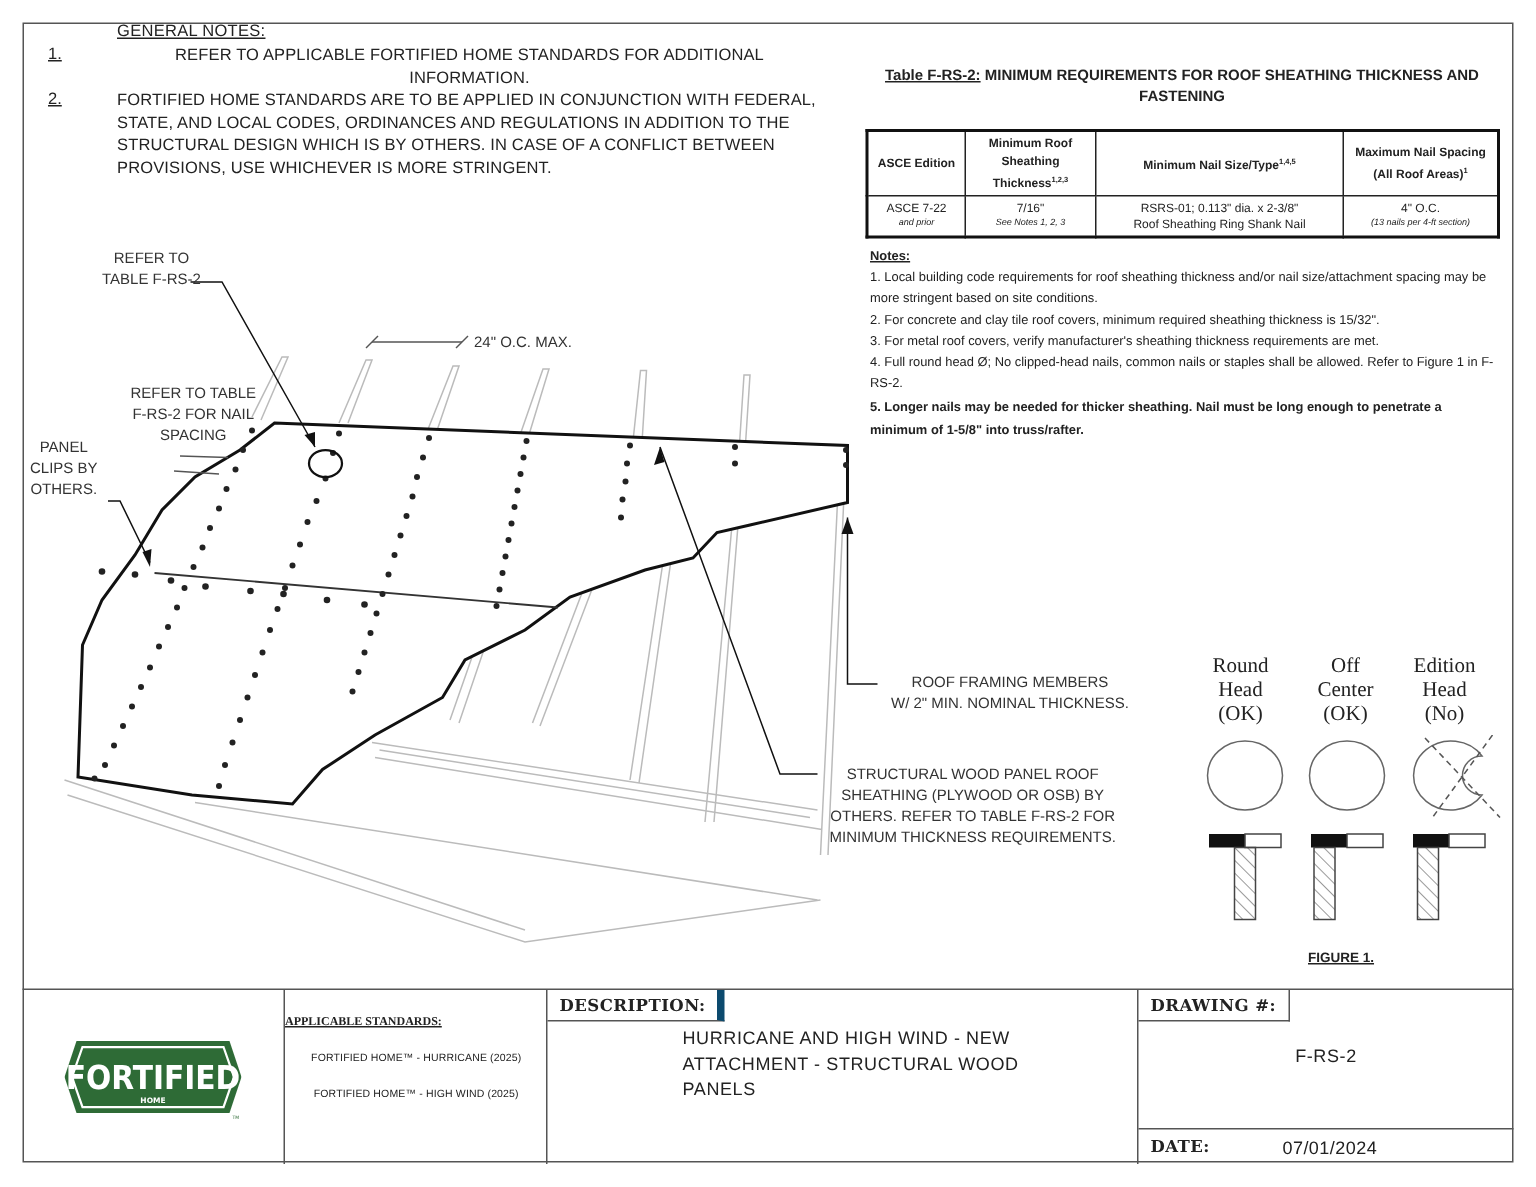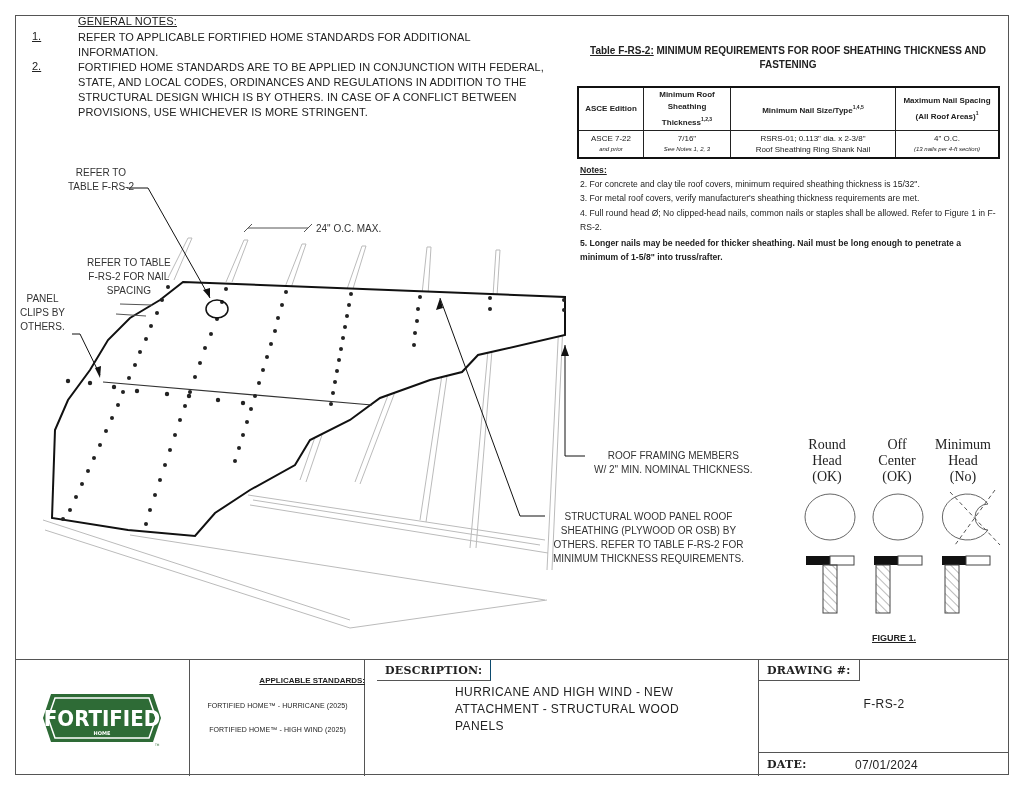--- a/index.html
+++ b/index.html
@@ -19,32 +19,32 @@
   table.req sup{font-size:5px;}
   .notes{left:580px;top:163px;width:420px;font-size:8.6px;line-height:14.2px;}
   .notes .hdr{font-weight:bold;text-decoration:underline;}
   .notes .bold{font-weight:bold;}
   .callout{font-size:10px;line-height:14px;color:#333;text-align:center;}
   .fig-lbl{font-family:"Liberation Serif",serif;font-size:14px;line-height:16px;text-align:center;color:#222;}
   .fig-caption{left:872px;top:633px;font-size:9px;font-weight:bold;text-decoration:underline;}
   .titleblock{position:absolute;left:15px;top:659px;width:994px;height:116px;border-top:1px solid #555;}
   .tb-cell{position:absolute;top:0;height:116px;border-right:1px solid #555;box-sizing:border-box;}
   .tb-label{font-family:"DejaVu Serif",serif;font-weight:bold;font-size:11px;letter-spacing:.3px;}
-  .std-h{font-family:Liberation Sans, sans-serif;font-weight:bold;font-size:8px;text-decoration:underline;text-align:right;}
+  .std-h{font-family:Liberation Serif, serif;font-weight:bold;font-size:8px;text-decoration:underline;text-align:left;}
   .std-i{font-size:7px;text-align:center;letter-spacing:.1px;}
   .desc{font-size:12px;line-height:17px;letter-spacing:.4px;color:#222;}
 </style>
 </head>
 <body>
 
 <div class="frame"></div>
 
 <div class="abs gn-title">GENERAL NOTES:</div>
 <div class="abs gn-num" style="left:32px;top:30px;">1.</div>
-<div class="abs gn-text" style="left:78px;top:30px;">REFER TO APPLICABLE FORTIFIED HOME STANDARDS FOR ADDITIONAL INFORMATION.</div>
+<div class="abs gn-text" style="left:78px;top:30px;text-align:center;">REFER TO APPLICABLE FORTIFIED HOME STANDARDS FOR ADDITIONAL INFORMATION.</div>
 <div class="abs gn-num" style="left:32px;top:60px;">2.</div>
 <div class="abs gn-text" style="left:78px;top:60px;">FORTIFIED HOME STANDARDS ARE TO BE APPLIED IN CONJUNCTION WITH FEDERAL, STATE, AND LOCAL CODES, ORDINANCES AND REGULATIONS IN ADDITION TO THE STRUCTURAL DESIGN WHICH IS BY OTHERS. IN CASE OF A CONFLICT BETWEEN PROVISIONS, USE WHICHEVER IS MORE STRINGENT.</div>
 
 <div class="abs tbl-title">
   <u>Table F-RS-2:</u><span> MINIMUM REQUIREMENTS FOR ROOF SHEATHING THICKNESS AND FASTENING</span>
 </div>
 
 <table class="req">
   <tbody>
       <tr>
@@ -57,20 +57,21 @@
     <td><span>ASCE 7-22</span><span class="sub">and prior</span></td>
     <td><span>7/16"</span><span class="sub">See Notes 1, 2, 3</span></td>
     <td><span>RSRS-01; 0.113" dia. x 2-3/8"</span><br><span>Roof Sheathing Ring Shank Nail</span></td>
     <td><span>4" O.C.</span><span class="sub">(13 nails per 4-ft section)</span></td>
   </tr>
 </tbody>
   </table>
 
 <div class="abs notes">
   <div class="hdr">Notes:</div>
+  <div>1.  Local building code requirements for roof sheathing thickness and/or nail size/attachment spacing may be more stringent based on site conditions.</div>
   <div>2.  For concrete and clay tile roof covers, minimum required sheathing thickness is 15/32".</div>
   <div>3.  For metal roof covers, verify manufacturer's sheathing thickness requirements are met.</div>
   <div>4.  Full round head Ø; No clipped-head nails, common nails or staples shall be allowed.  Refer to Figure 1 in F-RS-2.</div>
   <div class="bold" style="margin-top:2px">5. Longer nails may be needed for thicker sheathing.  Nail must be long enough to penetrate a minimum of 1-5/8" into truss/rafter.</div>
 </div>
 
 <svg class="abs" style="left:0;top:0" width="1024" height="660">
   <g stroke="#bbb" stroke-width="1" fill="none">
 
     <path d="M168,278 L188,238 L192,238 L174,280"></path>
@@ -252,21 +253,21 @@
   <div>Round</div>
     <div>Head</div>
     <div>(OK)</div>
 </div>
 <div class="abs fig-lbl" style="left:866px;top:437px;width:62px;">
   <div>Off</div>
     <div>Center</div>
     <div>(OK)</div>
 </div>
 <div class="abs fig-lbl" style="left:932px;top:437px;width:62px;">
-  <div>Minimum</div>
+  <div>Edition</div>
     <div>Head</div>
     <div>(No)</div>
 </div>
 <svg class="abs" style="left:790px;top:490px" width="220" height="130">
   <defs>
     <pattern id="hatch" width="6" height="6" patternUnits="userSpaceOnUse" patternTransform="rotate(-45)">
       <line x1="0" y1="0" x2="0" y2="6" stroke="#555" stroke-width="0.8"></line>
     </pattern>
   </defs>
   <g>
@@ -301,21 +302,21 @@
       <text x="59" y="47" text-anchor="middle" font-family="DejaVu Sans, sans-serif" font-weight="bold" font-size="5" fill="#fff">HOME</text>
       <text x="112" y="58" font-family="DejaVu Sans, sans-serif" font-size="3" fill="#2e6b36">TM</text>
     </svg>
   </div>
   <div class="tb-cell" style="left:175px;width:175px;">
     <div class="abs std-h" style="left:0;top:16px;width:175px;">APPLICABLE STANDARDS:</div>
     <div class="abs std-i" style="left:0;top:42px;width:175px;">FORTIFIED HOME™ - HURRICANE (2025)</div>
     <div class="abs std-i" style="left:0;top:66px;width:175px;">FORTIFIED HOME™ - HIGH WIND (2025)</div>
   </div>
   <div class="tb-cell" style="left:350px;width:394px;">
-    <div class="abs tb-label" style="left:12px;top:0;padding:4px 8px 3px 8px;border-right:1px solid #0c4a6e;border-bottom:1px solid #555;">DESCRIPTION:</div>
+    <div class="abs tb-label" style="left:0;top:0;padding:4px 8px 3px 8px;border-right:5px solid #0c4a6e;border-bottom:1px solid #555;">DESCRIPTION:</div>
     <div class="abs desc" style="left:90px;top:24px;">
       <div>HURRICANE AND HIGH WIND - NEW</div>
       <div>ATTACHMENT - STRUCTURAL WOOD</div>
       <div>PANELS</div>
     </div>
   </div>
   <div class="tb-cell" style="left:744px;width:250px;border-right:none;">
     <div class="abs tb-label" style="left:0;top:0;padding:4px 8px 3px 8px;border-right:1px solid #555;border-bottom:1px solid #555;">DRAWING #:</div>
     <div class="abs" style="left:0;top:37px;width:250px;text-align:center;font-size:12px;letter-spacing:.4px;">F-RS-2</div>
     <div class="abs" style="left:0;top:92px;width:250px;border-top:1px solid #555;">

